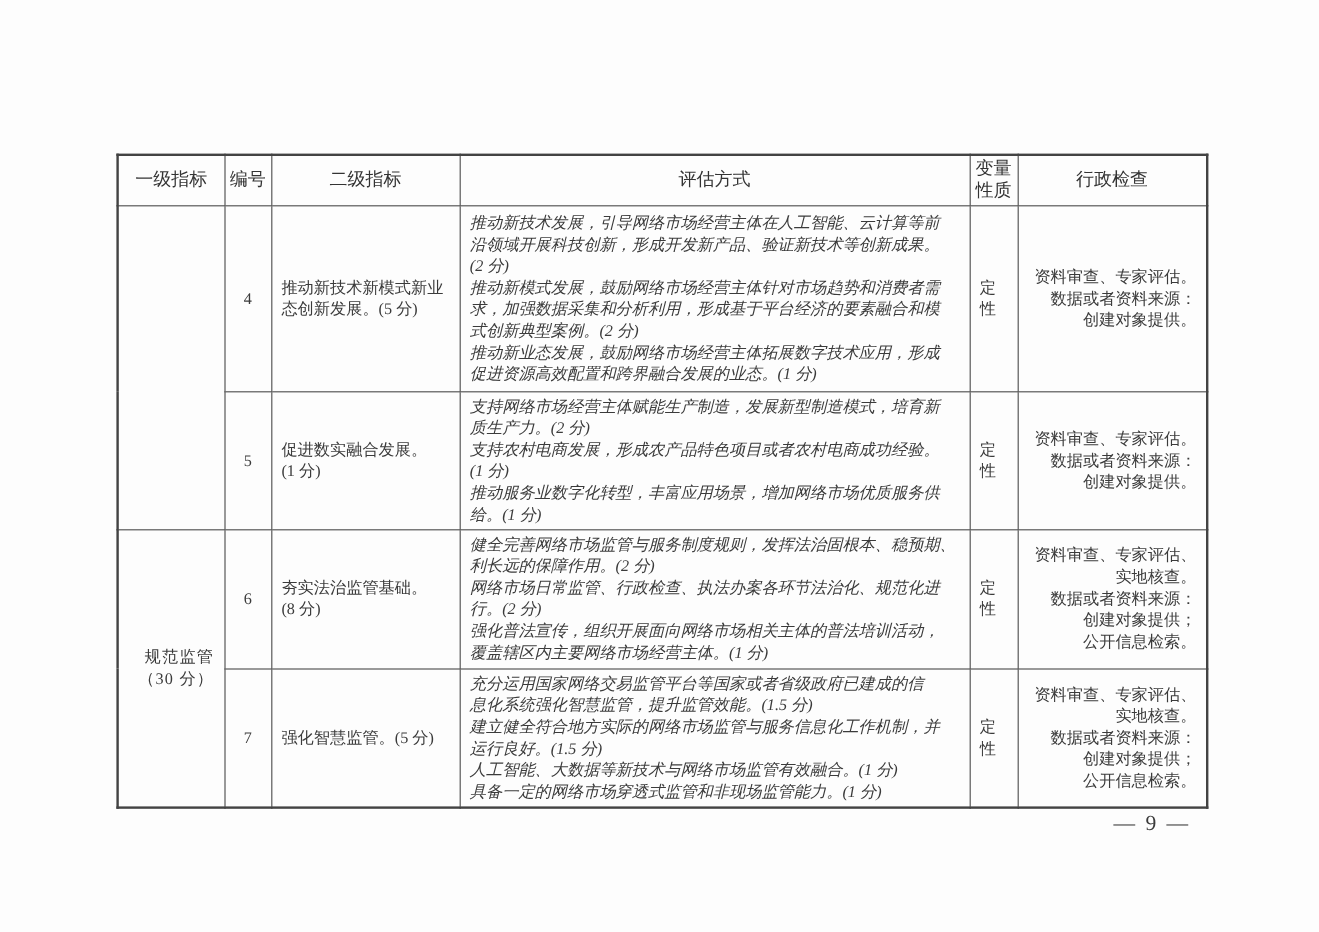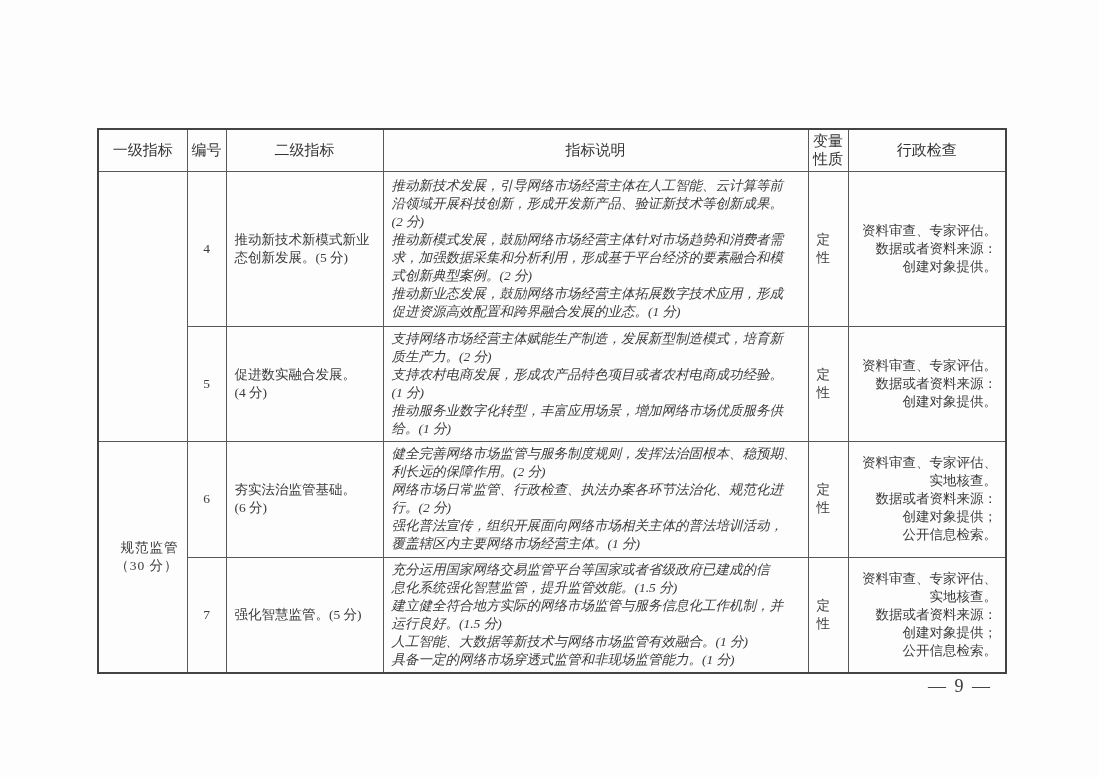--- a/index.html
+++ b/index.html
@@ -80,21 +80,21 @@
       <col style="width:157px">
       <col style="width:425px">
       <col style="width:40px">
       <col style="width:158px">
     </colgroup>
     <thead>
       <tr class="header-row">
         <th>一级指标</th>
         <th>编号</th>
         <th>二级指标</th>
-        <th>指标说明</th>
+        <th>评估方式</th>
         <th class="preline">变量
 性质</th>
         <th>行政检查</th>
       </tr>
     </thead>
     <tbody>
       <tr class="row-4">
         <td class="cell-level1 preline" rowspan="2"></td>
         <td class="cell-no">4</td>
         <td class="cell-level2 preline justify">推动新技术新模式新业
@@ -108,38 +108,38 @@
 推动新业态发展，鼓励网络市场经营主体拓展数字技术应用，形成
 促进资源高效配置和跨界融合发展的业态。(1 分)</td>
         <td class="cell-nature">定性</td>
         <td class="cell-method preline">资料审查、专家评估。
 数据或者资料来源：
 创建对象提供。</td>
       </tr>
       <tr class="row-5">
         <td class="cell-no">5</td>
         <td class="cell-level2 preline justify">促进数实融合发展。
-(4 分)</td>
+(1 分)</td>
         <td class="cell-desc preline justify">支持网络市场经营主体赋能生产制造，发展新型制造模式，培育新
 质生产力。(2 分)
 支持农村电商发展，形成农产品特色项目或者农村电商成功经验。
 (1 分)
 推动服务业数字化转型，丰富应用场景，增加网络市场优质服务供
 给。(1 分)</td>
         <td class="cell-nature">定性</td>
         <td class="cell-method preline">资料审查、专家评估。
 数据或者资料来源：
 创建对象提供。</td>
       </tr>
       <tr class="row-6">
         <td class="cell-level1 preline" rowspan="2">规范监管
 （30 分）</td>
         <td class="cell-no">6</td>
         <td class="cell-level2 preline justify">夯实法治监管基础。
-(6 分)</td>
+(8 分)</td>
         <td class="cell-desc preline justify">健全完善网络市场监管与服务制度规则，发挥法治固根本、稳预期、
 利长远的保障作用。(2 分)
 网络市场日常监管、行政检查、执法办案各环节法治化、规范化进
 行。(2 分)
 强化普法宣传，组织开展面向网络市场相关主体的普法培训活动，
 覆盖辖区内主要网络市场经营主体。(1 分)</td>
         <td class="cell-nature">定性</td>
         <td class="cell-method preline">资料审查、专家评估、
 实地核查。
 数据或者资料来源：

